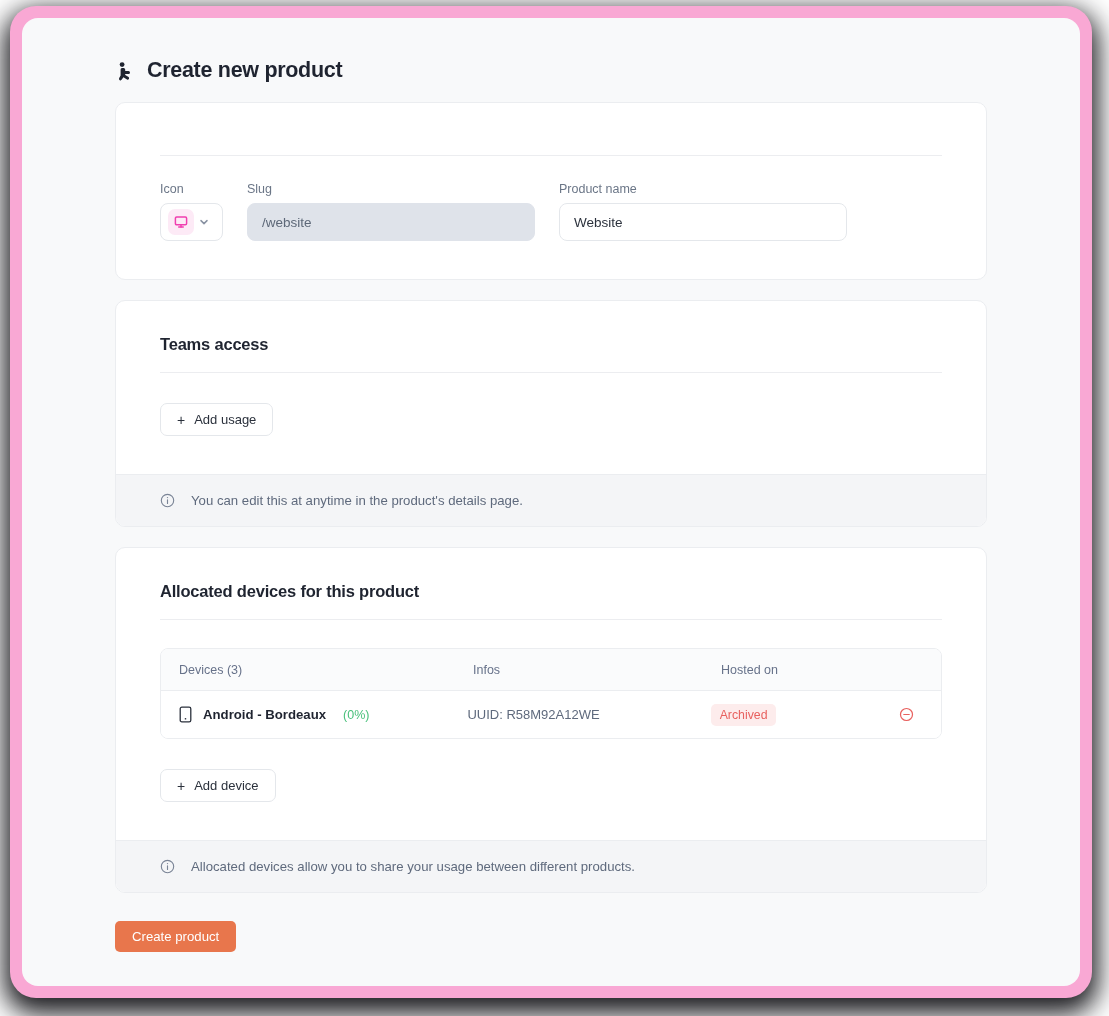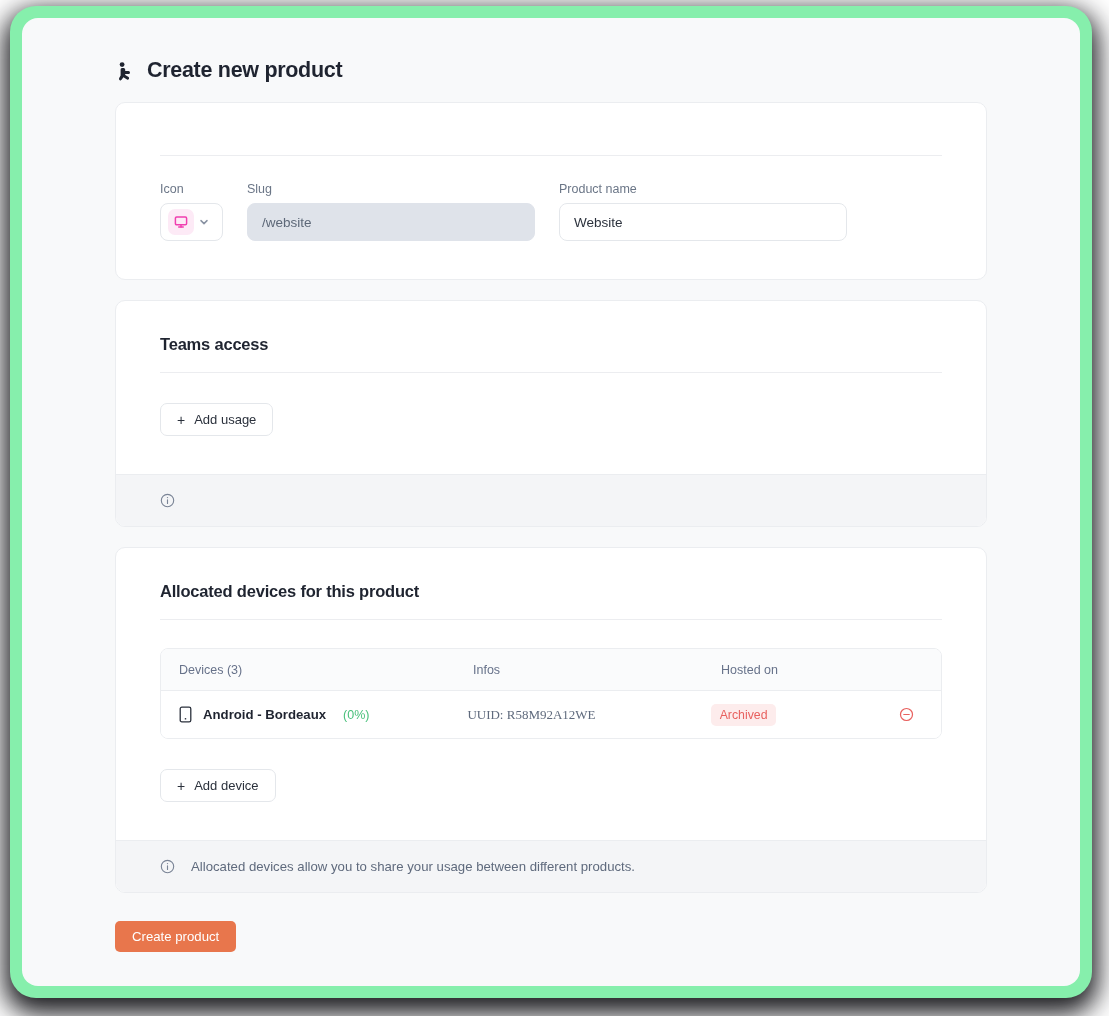--- a/index.html
+++ b/index.html
@@ -19,21 +19,21 @@
     background: #ffffff;
   }
 
   
   .app-surface {
     position: absolute;
     left: 10px;
     top: 6px;
     width: 1082px;
     height: 992px;
-    background: #86efac;
+    background: #f9a8d4;
     border-radius: 26px;
     box-shadow: 0 10px 26px 6px rgba(10,10,14,0.92);
     overflow: hidden;
   }
 
   .app-inner {
     position: absolute;
     left: 12px;
     top: 12px;
     right: 12px;
@@ -198,21 +198,21 @@
     background: #fff;
   }
   .col-device { width: 294px; display: flex; align-items: center; gap: 11px; }
   .col-infos  { width: 248px; }
   .col-hosted { width: 190px; }
   .col-action { flex: 1; display: flex; justify-content: flex-end; padding-right: 6px; }
 
   .phone-icon { color: #2b313c; display: flex; flex: none; }
   .device-name { font-size: 13.2px; font-weight: bold; color: #1f2430; }
   .device-pct { font-size: 12.5px; color: #49c07b; margin-left: 6px; }
-  .cell-text { font-size: 13px; color: #5f6a7d; font-family: Liberation Serif, serif; }
+  .cell-text { font-size: 13px; color: #5f6a7d; }
 
   .badge {
     display: inline-flex;
     align-items: center;
     height: 22px;
     padding: 0 9px;
     border-radius: 5px;
     background: #fdecec;
     color: #e8615f;
     font-size: 12.3px;
@@ -309,20 +309,21 @@
             </button>
           </div>
           <div class="note">
             <span class="note-icon">
               <svg width="15" height="15" viewBox="0 0 16 16" fill="none" stroke="currentColor" stroke-width="1.2">
                 <circle cx="8" cy="8" r="6.6"></circle>
                 <path d="M8 7.2 v4.0" stroke-linecap="round"></path>
                 <circle cx="8" cy="4.9" r="0.75" fill="currentColor" stroke="none"></circle>
               </svg>
             </span>
+            <span class="note-text">You can edit this at anytime in the product's details page.</span>
           </div>
         </div>
 
         <div class="card">
           <div class="card-body">
             <div class="section-title">Allocated devices for this product</div>
             <div class="section-rule"></div>
 
             <div class="table">
               <div class="thead">

